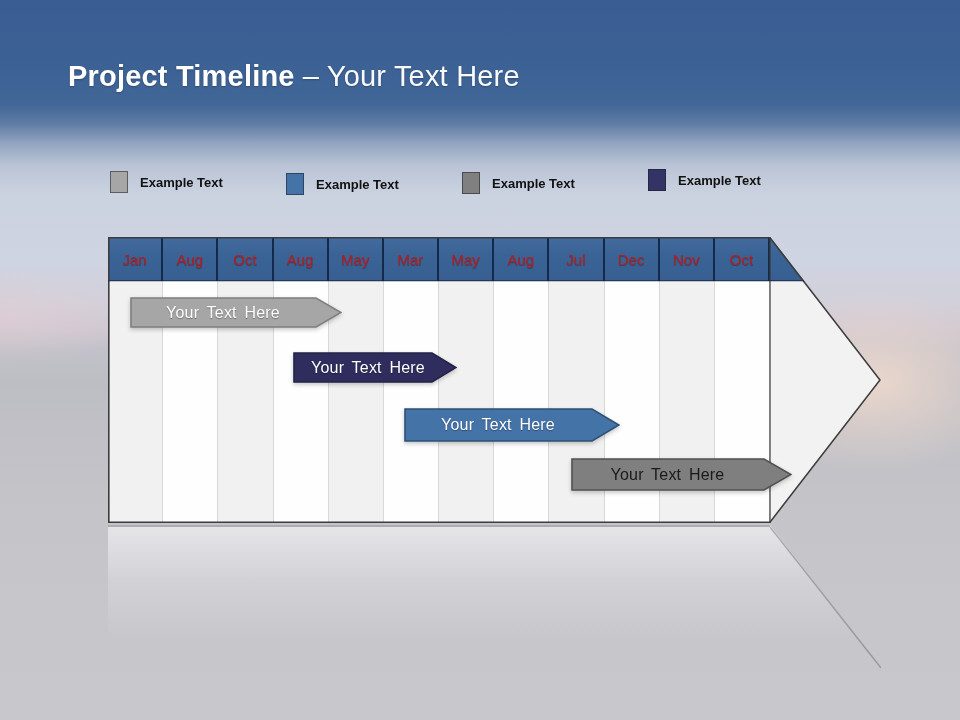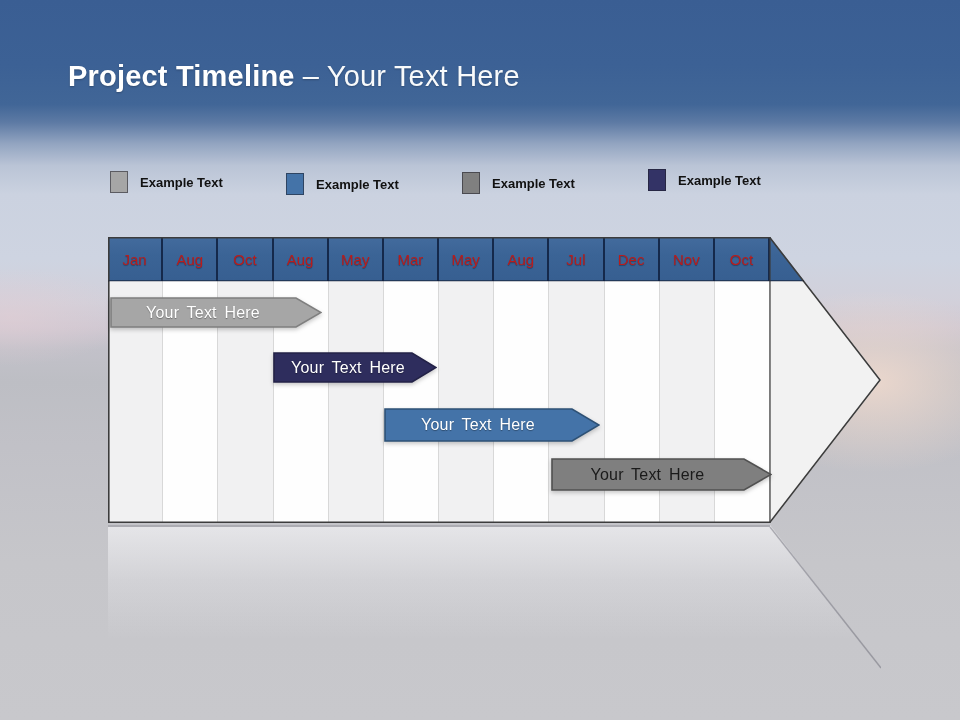--- a/index.html
+++ b/index.html
@@ -49,21 +49,21 @@
     border-bottom:1px solid rgba(10,20,40,0.45);box-sizing:border-box;
   }
   .chart .mcells{position:absolute;left:0;top:0;width:662px;height:44px;display:flex;}
   .chart .mcells .mcell{
     flex:1 1 0;display:flex;align-items:center;justify-content:center;
     color:#b91c1c;font-size:15px;border-right:2px solid #15294b;box-sizing:border-box;
     text-shadow:0 1px 1px rgba(0,0,0,0.3);
   }
   .chart-border{position:absolute;left:108px;top:237px;width:773px;height:286px;pointer-events:none;}
   
-  .bar{position:absolute;filter:drop-shadow(0 2px 2px rgba(0,0,0,0.22));}
+  .bar{position:absolute;filter:drop-shadow(0 2px 2px rgba(0,0,0,0.22));margin-left:20px;}
   .bar svg{position:absolute;left:0;top:0;display:block;}
   .bar .bar-label{
     position:absolute;top:0;left:0;text-align:center;font-size:16px;
     white-space:nowrap;letter-spacing:0.2px;word-spacing:3px;
     text-shadow:0 1px 1px rgba(0,0,0,0.35);
   }
   .bar.dark-text .bar-label{text-shadow:none;}
   #bar-1{left:110px;top:297px;width:212px;height:31px;}
   #bar-1 .bar-label{width:186px;line-height:31px;}
   #bar-2{left:273px;top:352px;width:164px;height:31px;}

